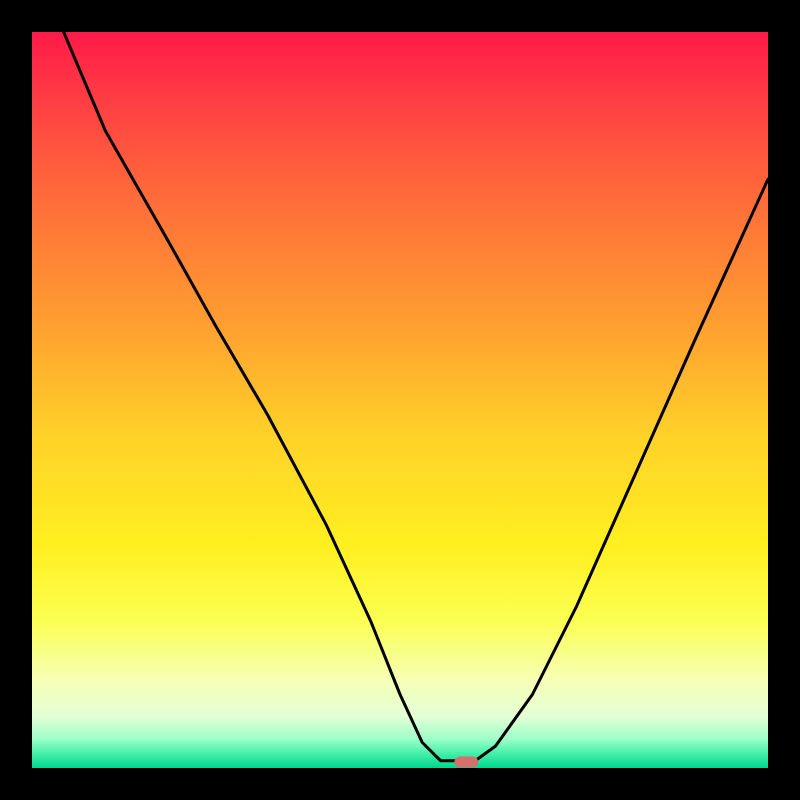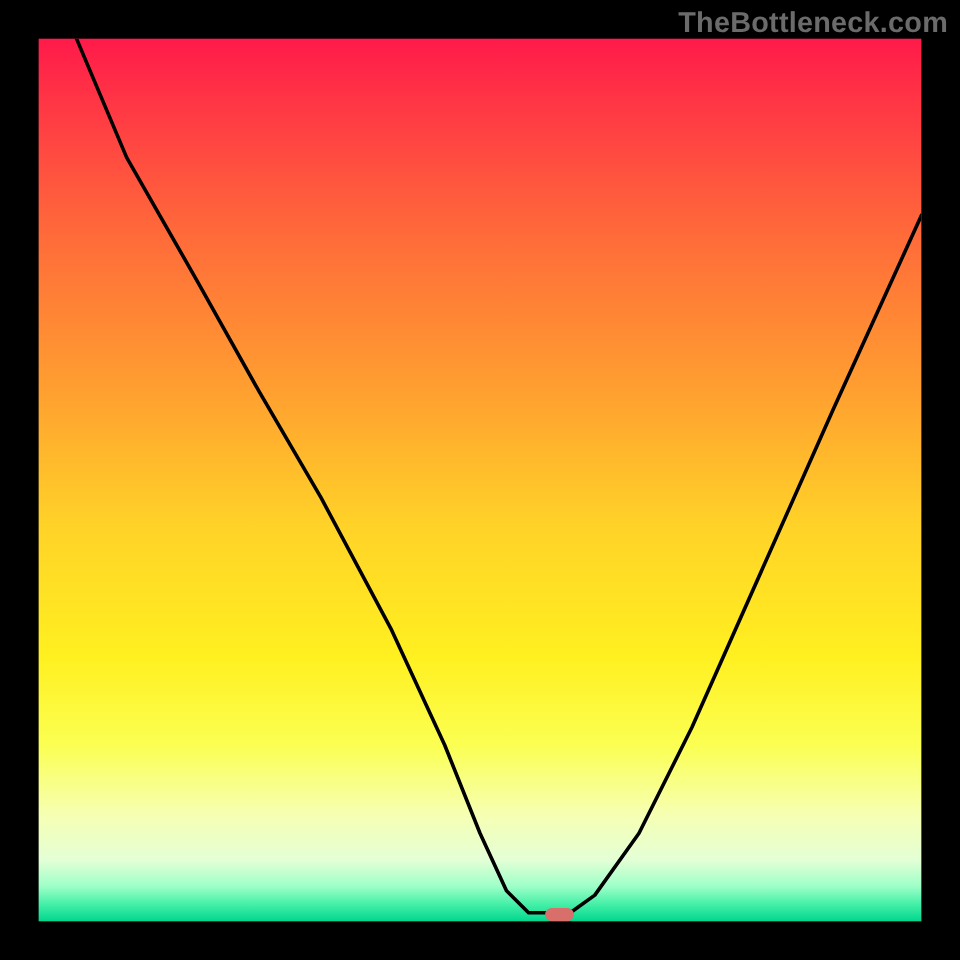--- a/index.html
+++ b/index.html
@@ -64,14 +64,13 @@
 <body>
 
 <div class="chart-container">
   <div class="plot-area">
     <div class="gradient-bg"></div>
     <svg class="curve-svg" viewBox="0 0 736 736" preserveAspectRatio="none">
       <path d="M31.65 0.00 L73.60 99.36 L132.48 202.40 L184.00 294.40 L235.52 382.72 L294.40 493.12 L338.56 588.80 L368.00 662.40 L390.08 710.24 L408.48 728.64 L423.20 728.64 L445.28 727.17 L463.68 713.92 L500.48 662.40 L544.64 574.08 L603.52 441.60 L662.40 309.12 L736.00 147.20" fill="none" stroke="#000" stroke-width="3" stroke-linejoin="round" stroke-linecap="round"></path>
       <rect x="422.24" y="724.61" width="24" height="11" rx="5.5" ry="5.5" fill="#d86f6b"></rect>
     </svg>
   </div>
-  <div class="watermark">TheBottleneck.com</div>
 </div>
 
 </body></html>

